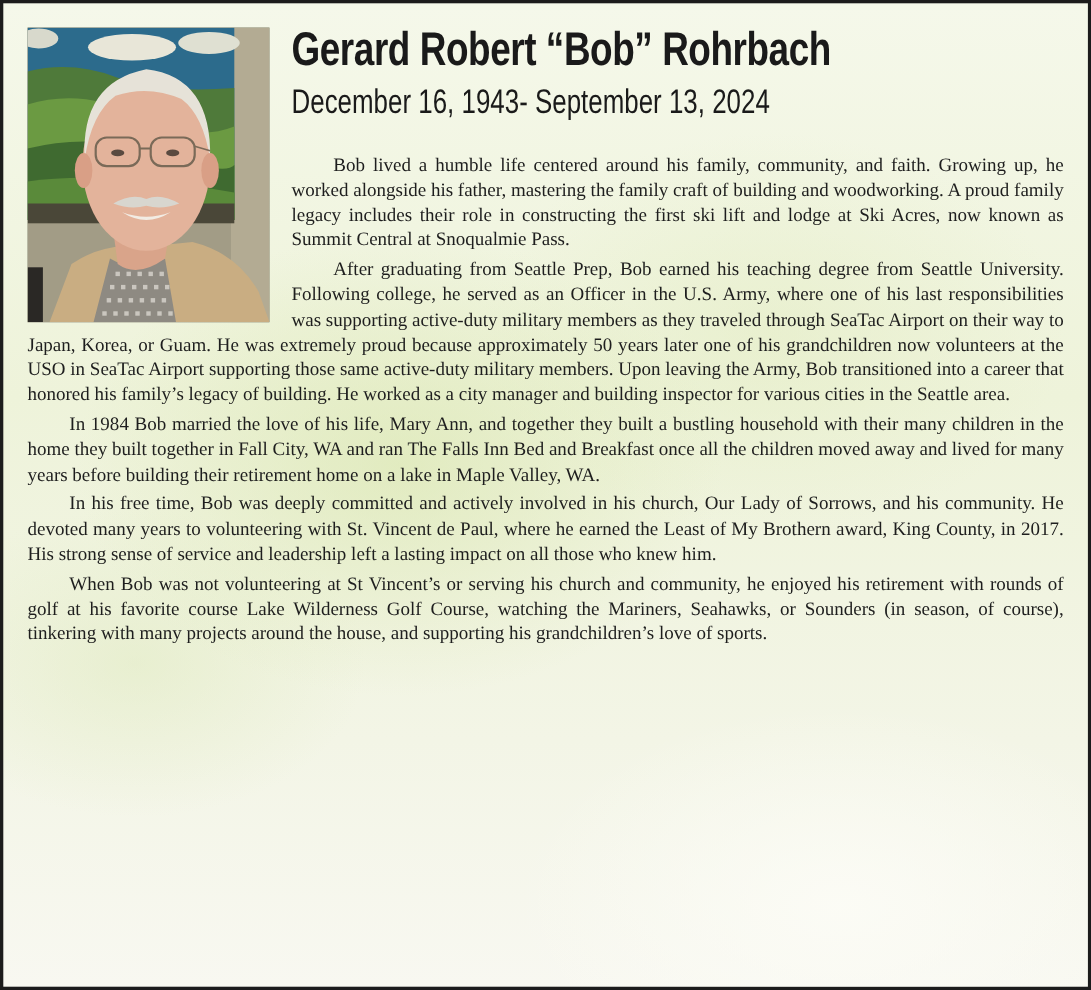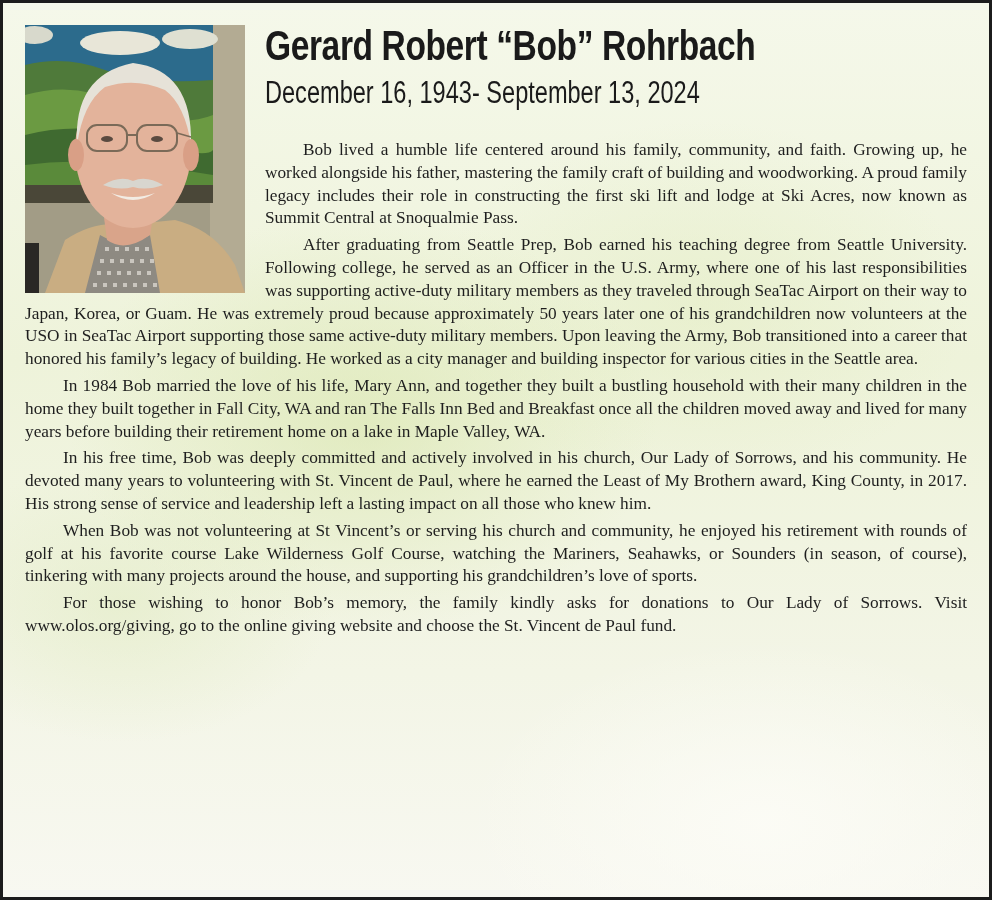--- a/index.html
+++ b/index.html
@@ -131,16 +131,15 @@
   <div class="title">Gerard Robert “Bob” Rohrbach</div>
   <div class="dates">December 16, 1943- September 13, 2024</div>
 
   <div class="body-text">
     <div class="float-spacer"></div>
     <p>Bob lived a humble life centered around his family, community, and faith. Growing up, he worked alongside his father, mastering the family craft of building and woodworking. A proud family legacy includes their role in constructing the first ski lift and lodge at Ski Acres, now known as Summit Central at Snoqualmie Pass.</p>
     <p>After graduating from Seattle Prep, Bob earned his teaching degree from Seattle University. Following college, he served as an Officer in the U.S. Army, where one of his last responsibilities was supporting active-duty military members as they traveled through SeaTac Airport on their way to Japan, Korea, or Guam. He was extremely proud because approximately 50 years later one of his grandchildren now volunteers at the USO in SeaTac Airport supporting those same active-duty military members. Upon leaving the Army, Bob transitioned into a career that honored his family’s legacy of building. He worked as a city manager and building inspector for various cities in the Seattle area.</p>
     <p>In 1984 Bob married the love of his life, Mary Ann, and together they built a bustling household with their many children in the home they built together in Fall City, WA and ran The Falls Inn Bed and Breakfast once all the children moved away and lived for many years before building their retirement home on a lake in Maple Valley, WA.</p>
     <p>In his free time, Bob was deeply committed and actively involved in his church, Our Lady of Sorrows, and his community. He devoted many years to volunteering with St. Vincent de Paul, where he earned the Least of My Brothern award, King County, in 2017. His strong sense of service and leadership left a lasting impact on all those who knew him.</p>
     <p>When Bob was not volunteering at St Vincent’s or serving his church and community, he enjoyed his retirement with rounds of golf at his favorite course Lake Wilderness Golf Course, watching the Mariners, Seahawks, or Sounders (in season, of course), tinkering with many projects around the house, and supporting his grandchildren’s love of sports.</p>
-    <p>For those wishing to honor Bob’s memory, the family kindly asks for donations to Our Lady of Sorrows. Visit www.olos.org/giving, go to the online giving website and choose the St. Vincent de Paul fund.</p>
   </div>
 
 </div>
 
 </body></html>

